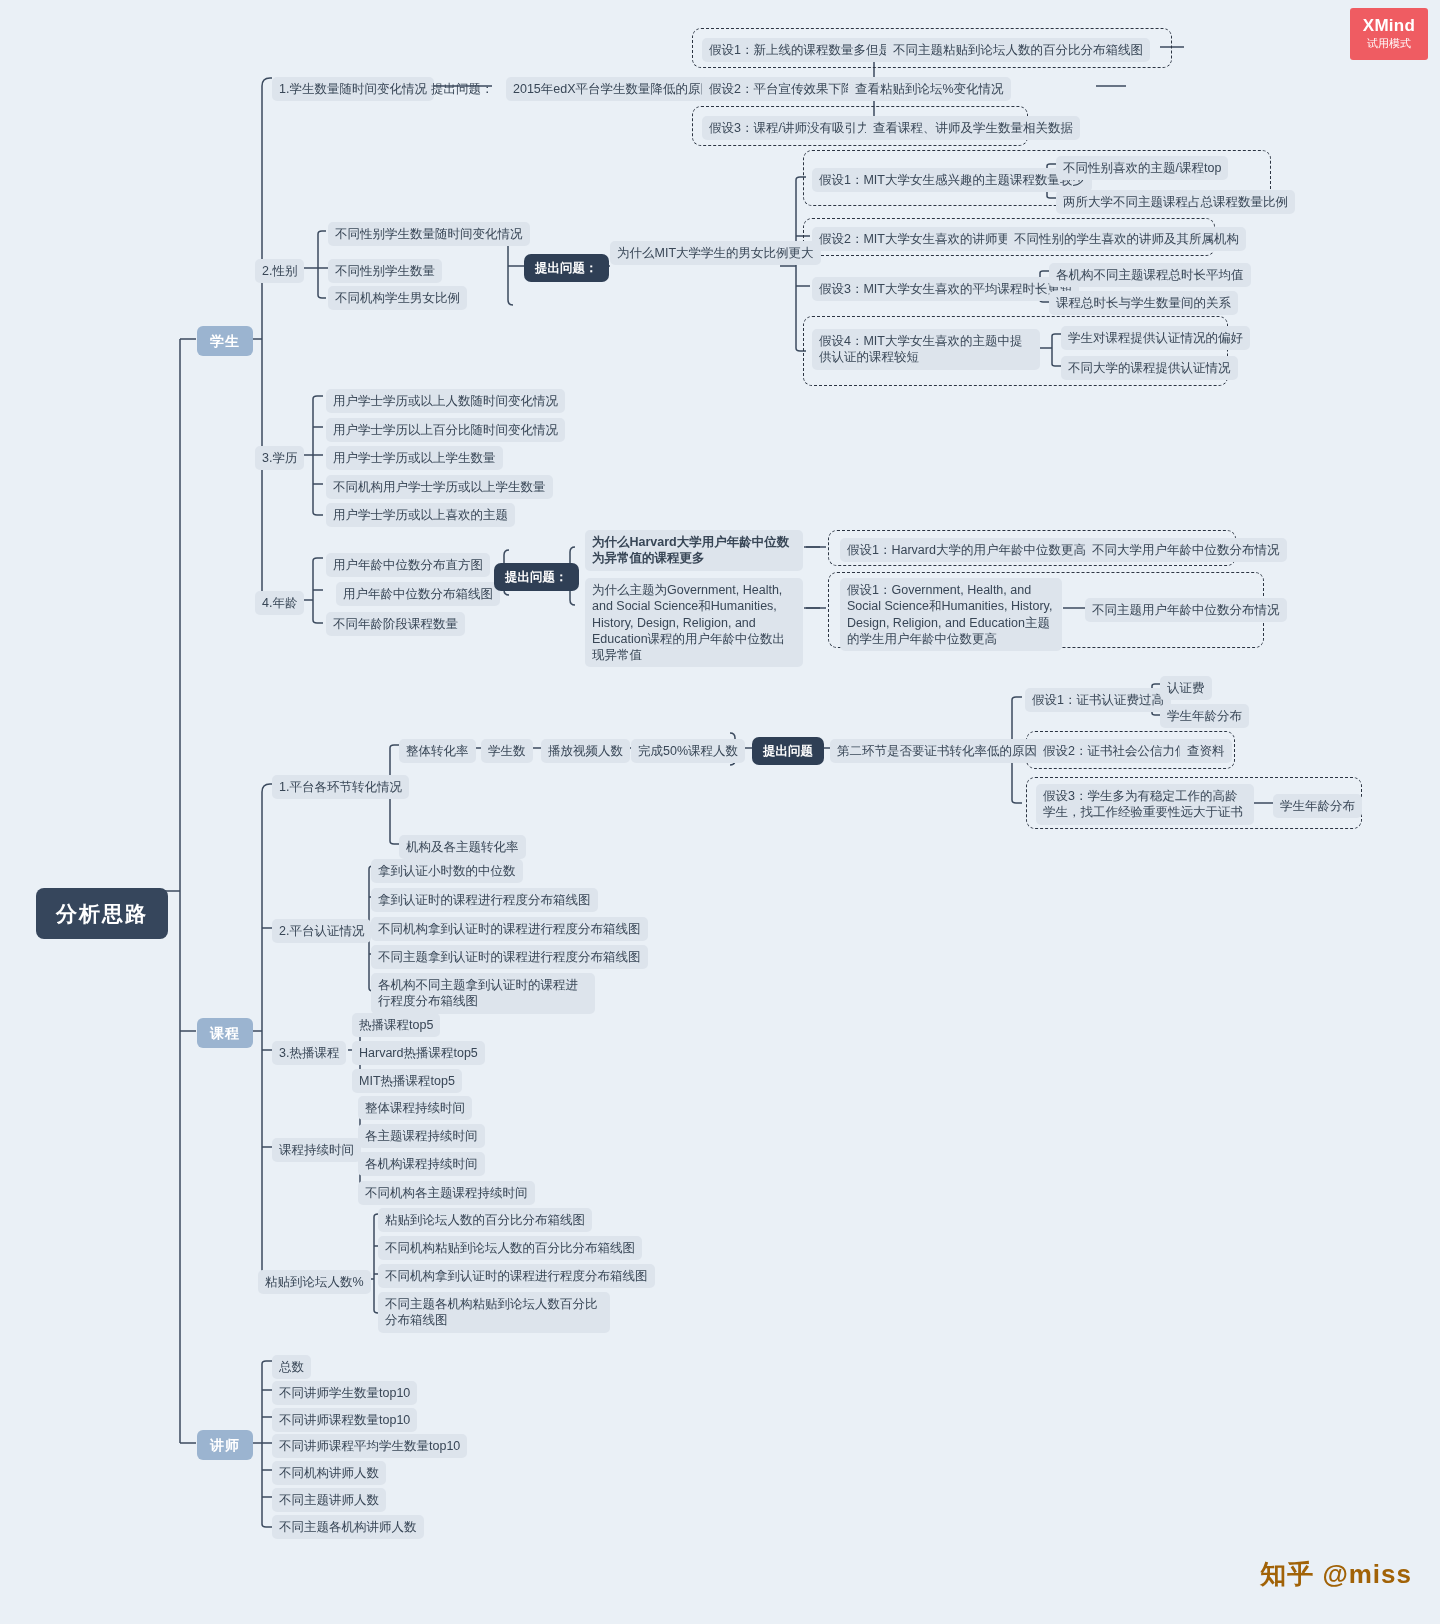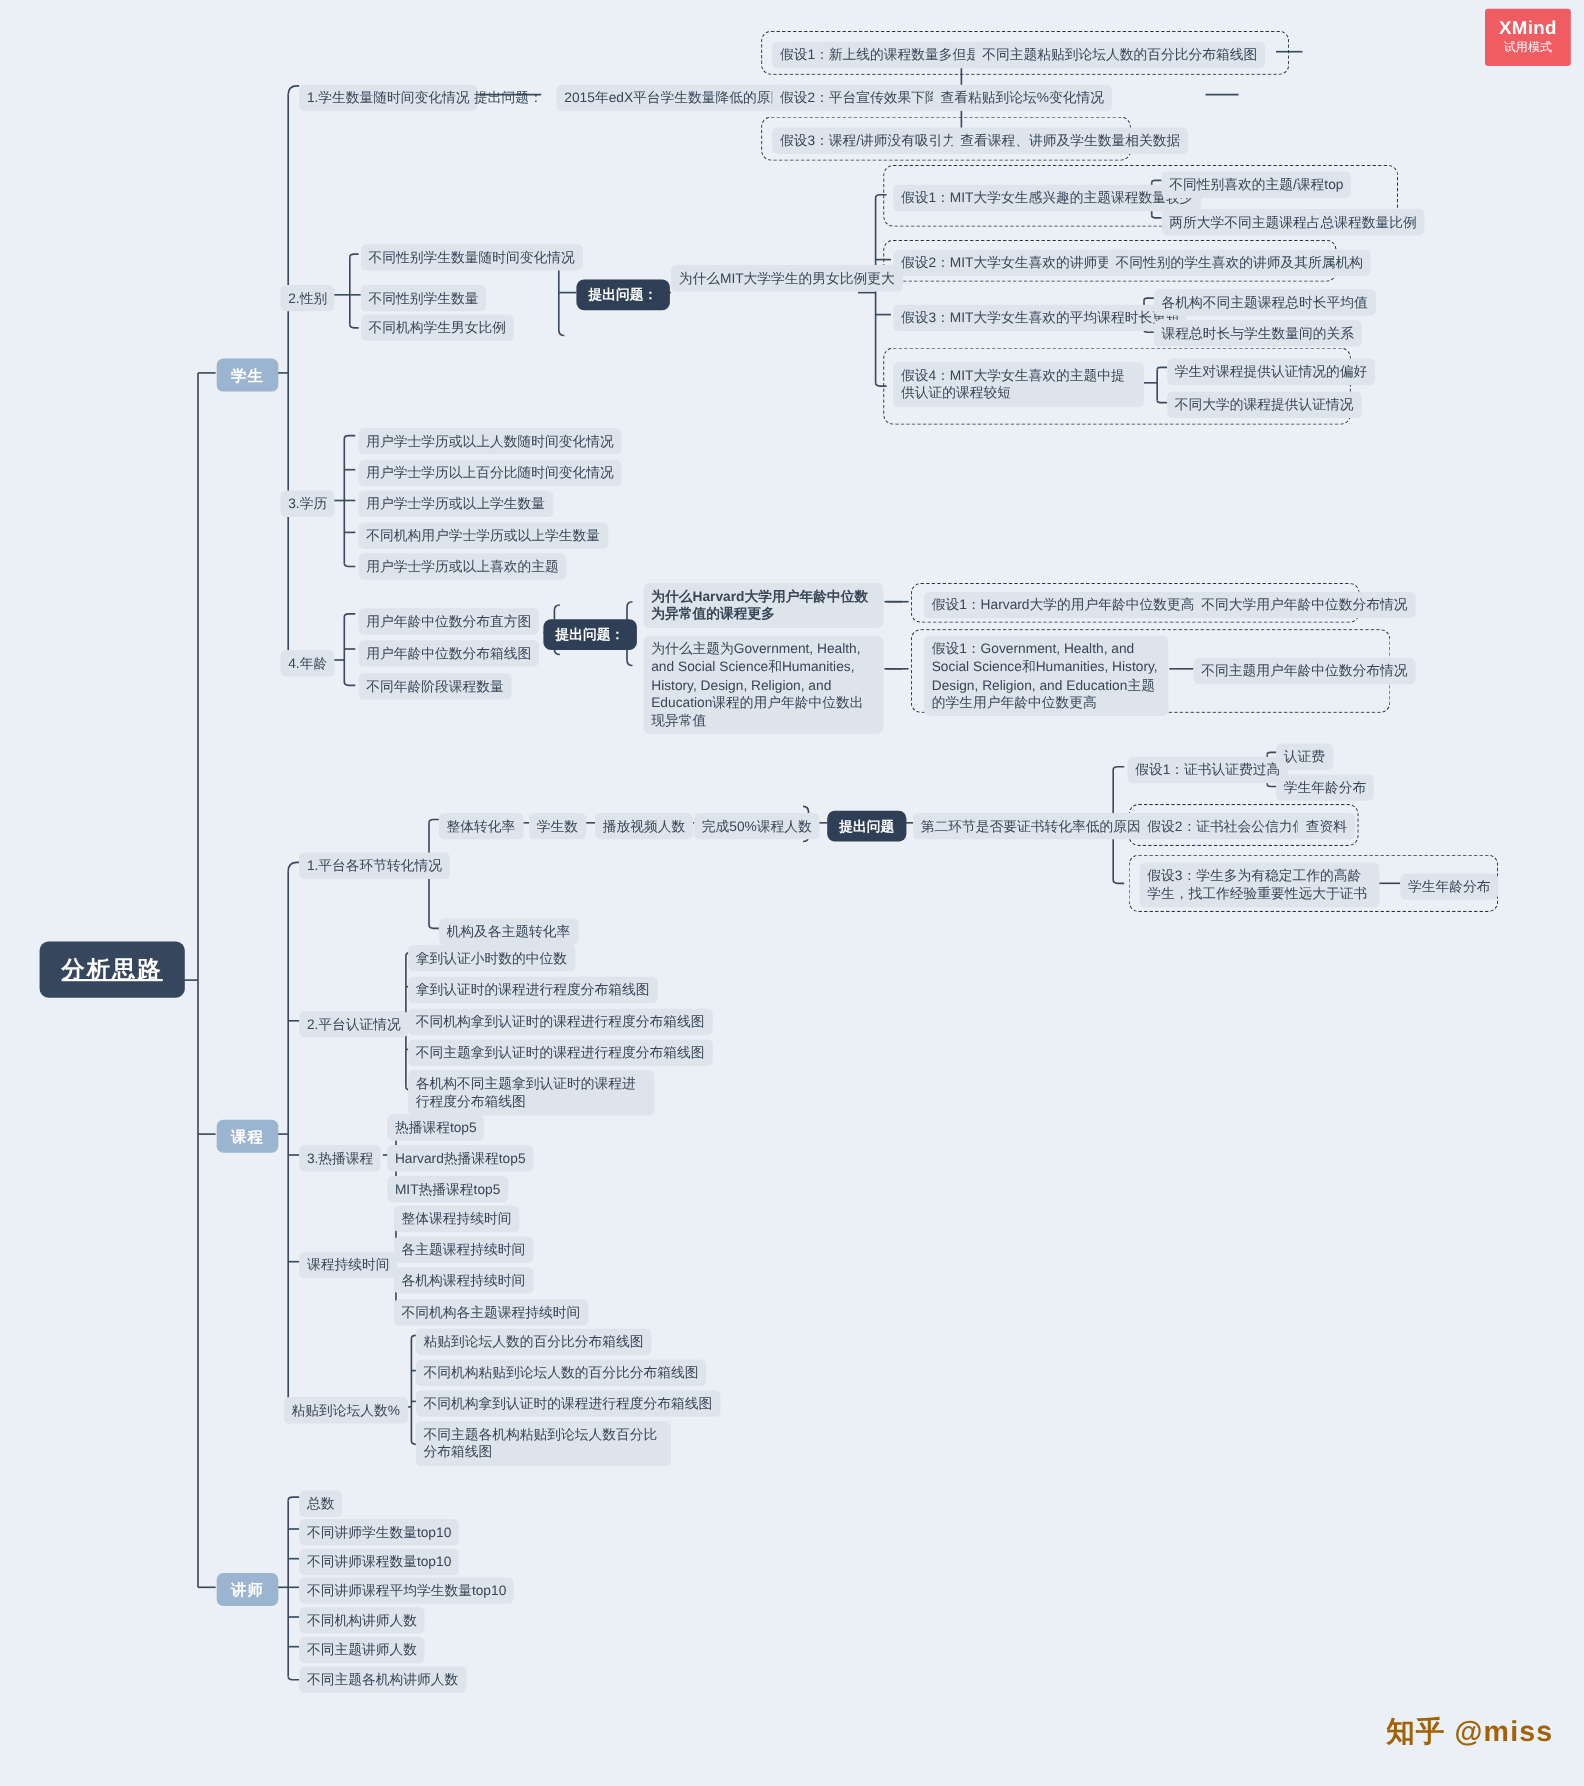--- a/index.html
+++ b/index.html
@@ -231,21 +231,21 @@
   <div class="dashbox" style="left:692px;top:28px;width:480px;height:40px;"></div>
   <div class="dashbox" style="left:692px;top:106px;width:336px;height:40px;"></div>
   <div class="dashbox" style="left:803px;top:150px;width:468px;height:56px;"></div>
   <div class="dashbox" style="left:803px;top:218px;width:412px;height:38px;"></div>
   <div class="dashbox" style="left:803px;top:316px;width:425px;height:70px;"></div>
   <div class="dashbox" style="left:828px;top:530px;width:408px;height:36px;"></div>
   <div class="dashbox" style="left:828px;top:572px;width:436px;height:76px;"></div>
   <div class="dashbox" style="left:1026px;top:731px;width:209px;height:38px;"></div>
   <div class="dashbox" style="left:1026px;top:777px;width:336px;height:52px;"></div>
 
-  <div class="node root" style="left:36px;top:856px;text-decoration:underline;">分析思路</div>
+  <div class="node root" style="left:36px;top:888px;">分析思路</div>
   <div class="node branch" style="left:197px;top:326px;">学生</div>
   <div class="node branch" style="left:197px;top:1018px;">课程</div>
   <div class="node branch" style="left:197px;top:1430px;">讲师</div>
 
   <div class="node" style="left:272px;top:77px;">1.学生数量随时间变化情况</div>
   <div class="node bare" style="left:424px;top:77px;">提出问题：</div>
   <div class="node" style="left:506px;top:77px;">2015年edX平台学生数量降低的原因</div>
   <div class="node" style="left:702px;top:38px;">假设1：新上线的课程数量多但是主题不受欢迎</div>
   <div class="node" style="left:886px;top:38px;">不同主题粘贴到论坛人数的百分比分布箱线图</div>
   <div class="node" style="left:702px;top:77px;">假设2：平台宣传效果下降</div>
@@ -277,21 +277,21 @@
 
   <div class="node" style="left:255px;top:446px;">3.学历</div>
   <div class="node" style="left:326px;top:389px;">用户学士学历或以上人数随时间变化情况</div>
   <div class="node" style="left:326px;top:418px;">用户学士学历以上百分比随时间变化情况</div>
   <div class="node" style="left:326px;top:446px;">用户学士学历或以上学生数量</div>
   <div class="node" style="left:326px;top:475px;">不同机构用户学士学历或以上学生数量</div>
   <div class="node" style="left:326px;top:503px;">用户学士学历或以上喜欢的主题</div>
 
   <div class="node" style="left:255px;top:591px;">4.年龄</div>
   <div class="node" style="left:326px;top:553px;">用户年龄中位数分布直方图</div>
-  <div class="node" style="left:326px;top:582px;">用户年龄中位数分布箱线图</div>
+  <div class="node" style="left:336px;top:582px;">用户年龄中位数分布箱线图</div>
   <div class="node" style="left:326px;top:612px;">不同年龄阶段课程数量</div>
   <div class="node dark" style="left:494px;top:563px;">提出问题：</div>
   <div class="node wrap" style="left:585px;top:530px;width:218px;font-weight:bold;">为什么Harvard大学用户年龄中位数为异常值的课程更多</div>
   <div class="node wrap" style="left:585px;top:578px;width:218px;">为什么主题为Government, Health, and Social Science和Humanities, History, Design, Religion, and Education课程的用户年龄中位数出现异常值</div>
   <div class="node" style="left:840px;top:538px;">假设1：Harvard大学的用户年龄中位数更高</div>
   <div class="node" style="left:1085px;top:538px;">不同大学用户年龄中位数分布情况</div>
   <div class="node wrap" style="left:840px;top:578px;width:222px;">假设1：Government, Health, and Social Science和Humanities, History, Design, Religion, and Education主题的学生用户年龄中位数更高</div>
   <div class="node" style="left:1085px;top:598px;">不同主题用户年龄中位数分布情况</div>
 
   <div class="node" style="left:272px;top:775px;">1.平台各环节转化情况</div>

